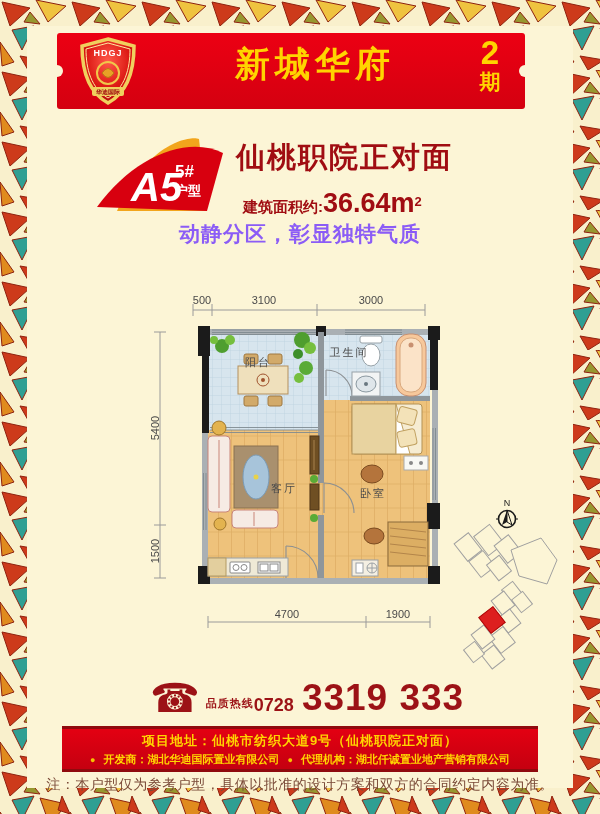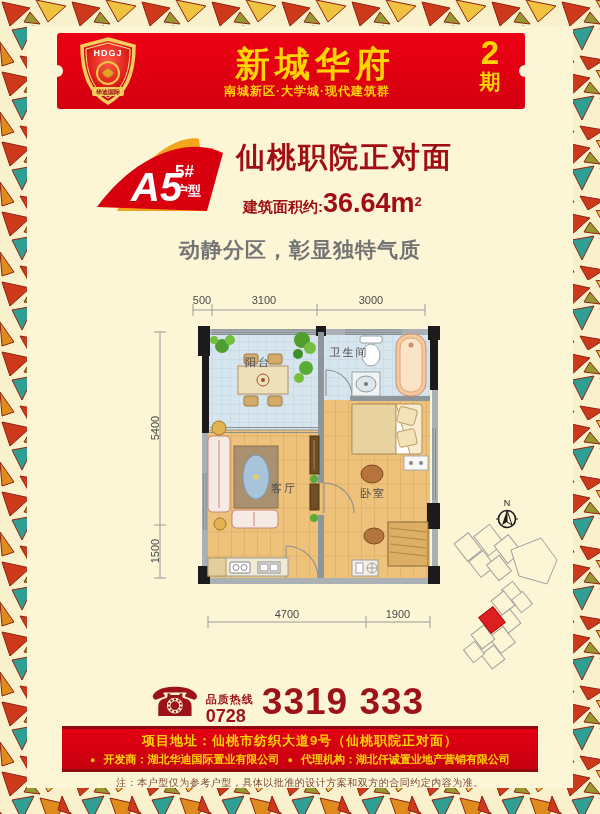--- a/index.html
+++ b/index.html
@@ -25,49 +25,49 @@
   .shield { position:absolute; left:18px; top:3px; }
 
   
   #sail-svg { position:absolute; left:95px; top:127px; }
   .headline { position:absolute; left:236px; top:138px; width:220px;
               font-size:29px; font-weight:bold; color:#a00d12; letter-spacing:2px; white-space:nowrap; }
   .area-line { position:absolute; left:243px; top:188px; color:#a00d12; white-space:nowrap; }
   .area-line .lab { font-size:15px; font-weight:bold; }
   .area-line .val { font-size:27px; font-weight:bold; }
   .area-line sup { font-size:13px; font-weight:bold; }
-  .slogan { position:absolute; left:150px; top:236px; width:300px; text-align:center;
-            font-size:21px; font-weight:bold; color:#737373; letter-spacing:1px; white-space:nowrap;font-family:Liberation Mono, monospace; }
+  .slogan { position:absolute; left:150px; top:220px; width:300px; text-align:center;
+            font-size:21px; font-weight:bold; color:#8b5cf6; letter-spacing:1px; white-space:nowrap;font-family:Liberation Mono, monospace; }
 
   
   #plan-svg { position:absolute; left:140px; top:278px; }
   #site-svg { position:absabsolute; }
   #site-svg { position:absolute; left:445px; top:496px; }
   svg text { font-family:"Liberation Sans", sans-serif; }
   .dim { font-size:11px; fill:#4a4a4a; }
   .room-label { font-size:11px; fill:#4a4a4a; letter-spacing:2px; }
 
   
   .phone-row { position:absolute; left:150px; top:678px; display:flex; align-items:center; color:#9c1216; }
   .tel-icon { font-size:40px; line-height:40px; margin-right:6px; }
-  .tel-mid { display:flex; flex-direction:column; margin-right:8px;margin-top:14px; }
+  .tel-mid { display:flex; flex-direction:row; margin-right:8px;margin-top:14px; }
   .tel-mid .hl { font-size:11px; font-weight:bold; letter-spacing:1px; }
   .tel-mid .ac { font-size:18px; font-weight:bold; line-height:18px; }
   .tel-num { font-size:37px; font-weight:bold; letter-spacing:1px; line-height:38px; }
 
   
   .addr-banner { position:absolute; left:62px; top:726px; width:476px; height:46px;
                  background:linear-gradient(#e30012,#c50010);
                  border-top:3px solid #8f0a0e; border-bottom:3px solid #8f0a0e; }
   .addr-line { margin-top:3px; text-align:center; color:#ffd400; font-weight:bold; font-size:13px; letter-spacing:1px; }
   .dev-line { margin-top:2px; display:flex; justify-content:center; gap:8px; align-items:center;
               color:#ffd400; font-size:11px; font-weight:bold; white-space:nowrap; }
   .dev-line .dot { font-size:9px; color:#f5c400; }
   .disclaimer { position:absolute; left:0; top:776px; width:600px; text-align:center;
-                font-size:10px; color:#7a4a38; letter-spacing:0.5px; }
+                font-size:14px; color:#7a4a38; letter-spacing:0.5px; }
 
   .watermark { position:absolute; left:88px; top:735px; font-size:43px; font-weight:bold;
                color:rgba(175,42,36,0.52); white-space:nowrap; z-index:10; letter-spacing:-1px; }
 </style>
 </head>
 <body>
 
 <div class="page">
 
   <svg id="border-svg" width="600" height="814">
@@ -102,21 +102,20 @@
       </defs>
       <path d="M32,3 L58,10 C58,34 52,56 32,67 C12,56 6,34 6,10 Z" fill="url(#shg)" stroke="#f0cf5e" stroke-width="3.5"></path>
       <path d="M32,7 L54,13 C54,33 49,52 32,62 C15,52 10,33 10,13 Z" fill="none" stroke="#ffe9a0" stroke-width="1"></path>
       <text x="32" y="20" text-anchor="middle" font-size="9" font-weight="bold" fill="#ffffff" letter-spacing="1">HDGJ</text>
       <circle cx="32" cy="37" r="11" fill="none" stroke="#f0c84a" stroke-width="2"></circle>
       <path d="M26,37 q6,-9 12,0 q-6,9 -12,0" fill="#e8a126" stroke="#b97a12" stroke-width="1"></path>
       <rect x="16" y="51" width="32" height="9" rx="2" fill="#f0cf5e"></rect>
       <text x="32" y="58" text-anchor="middle" font-size="6" font-weight="bold" fill="#a00c10">华迪国际</text>
     </svg>
     <div class="banner-title">新城华府</div>
-    <div class="banner-sub">南城新区·大学城·现代建筑群</div>
     <div class="phase">
       <div class="num">2</div>
       <div class="lab">期</div>
     </div>
   </div>
 
   <svg id="sail-svg" width="140" height="88" viewBox="0 0 140 88">
     <path d="M22,84 C50,16 96,8 104,12 L112,84 Z" fill="#f2a51c"></path>
     <path d="M2,80 C38,30 92,8 128,26 L112,84 Z" fill="#d8000f"></path>
     <text x="36" y="74" font-size="40" font-style="italic" font-weight="bold" fill="#ffffff">A5</text>

